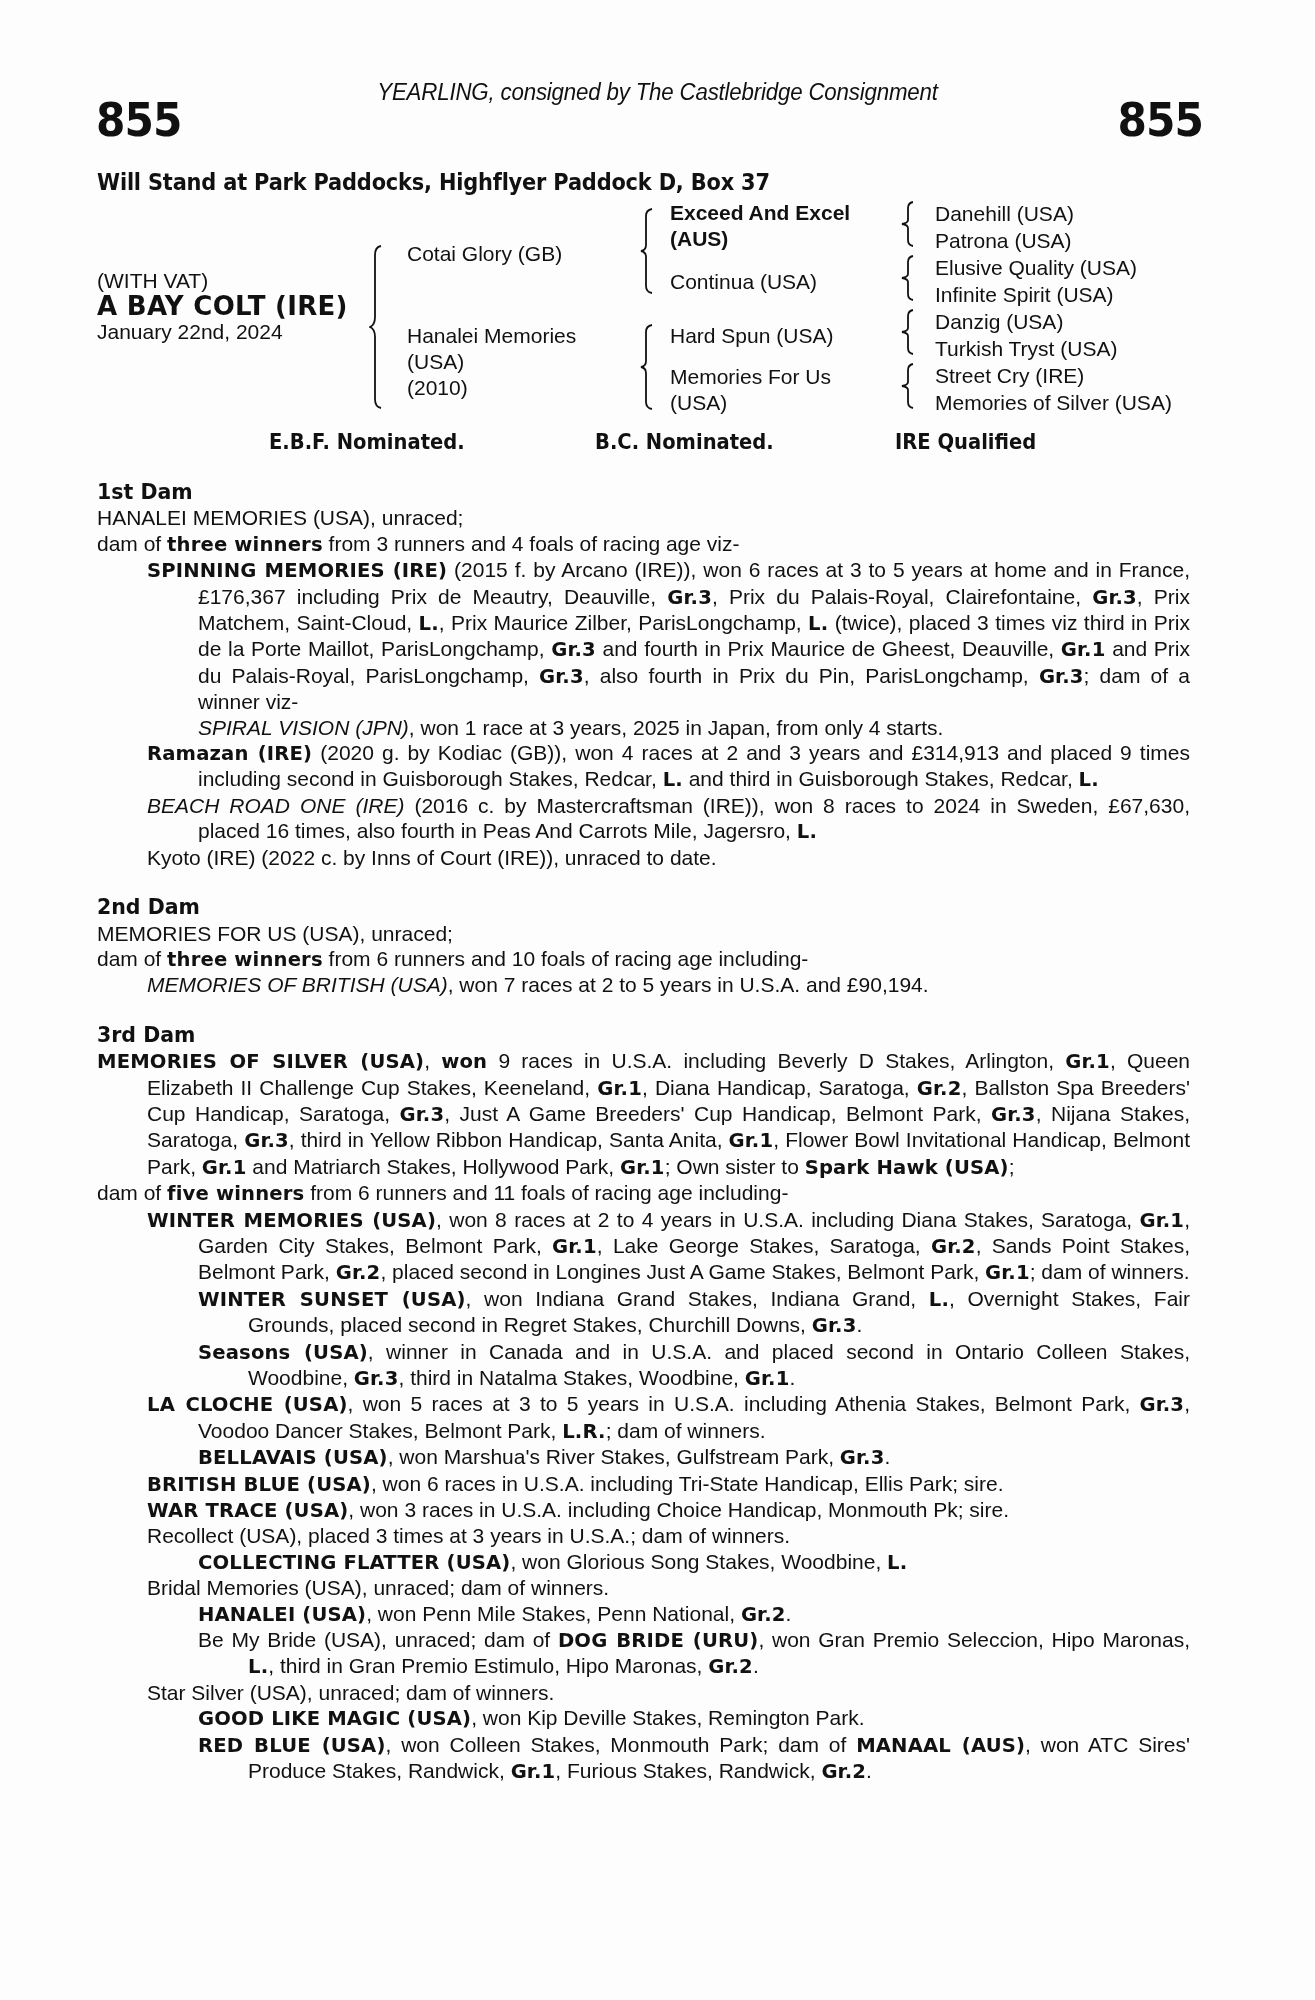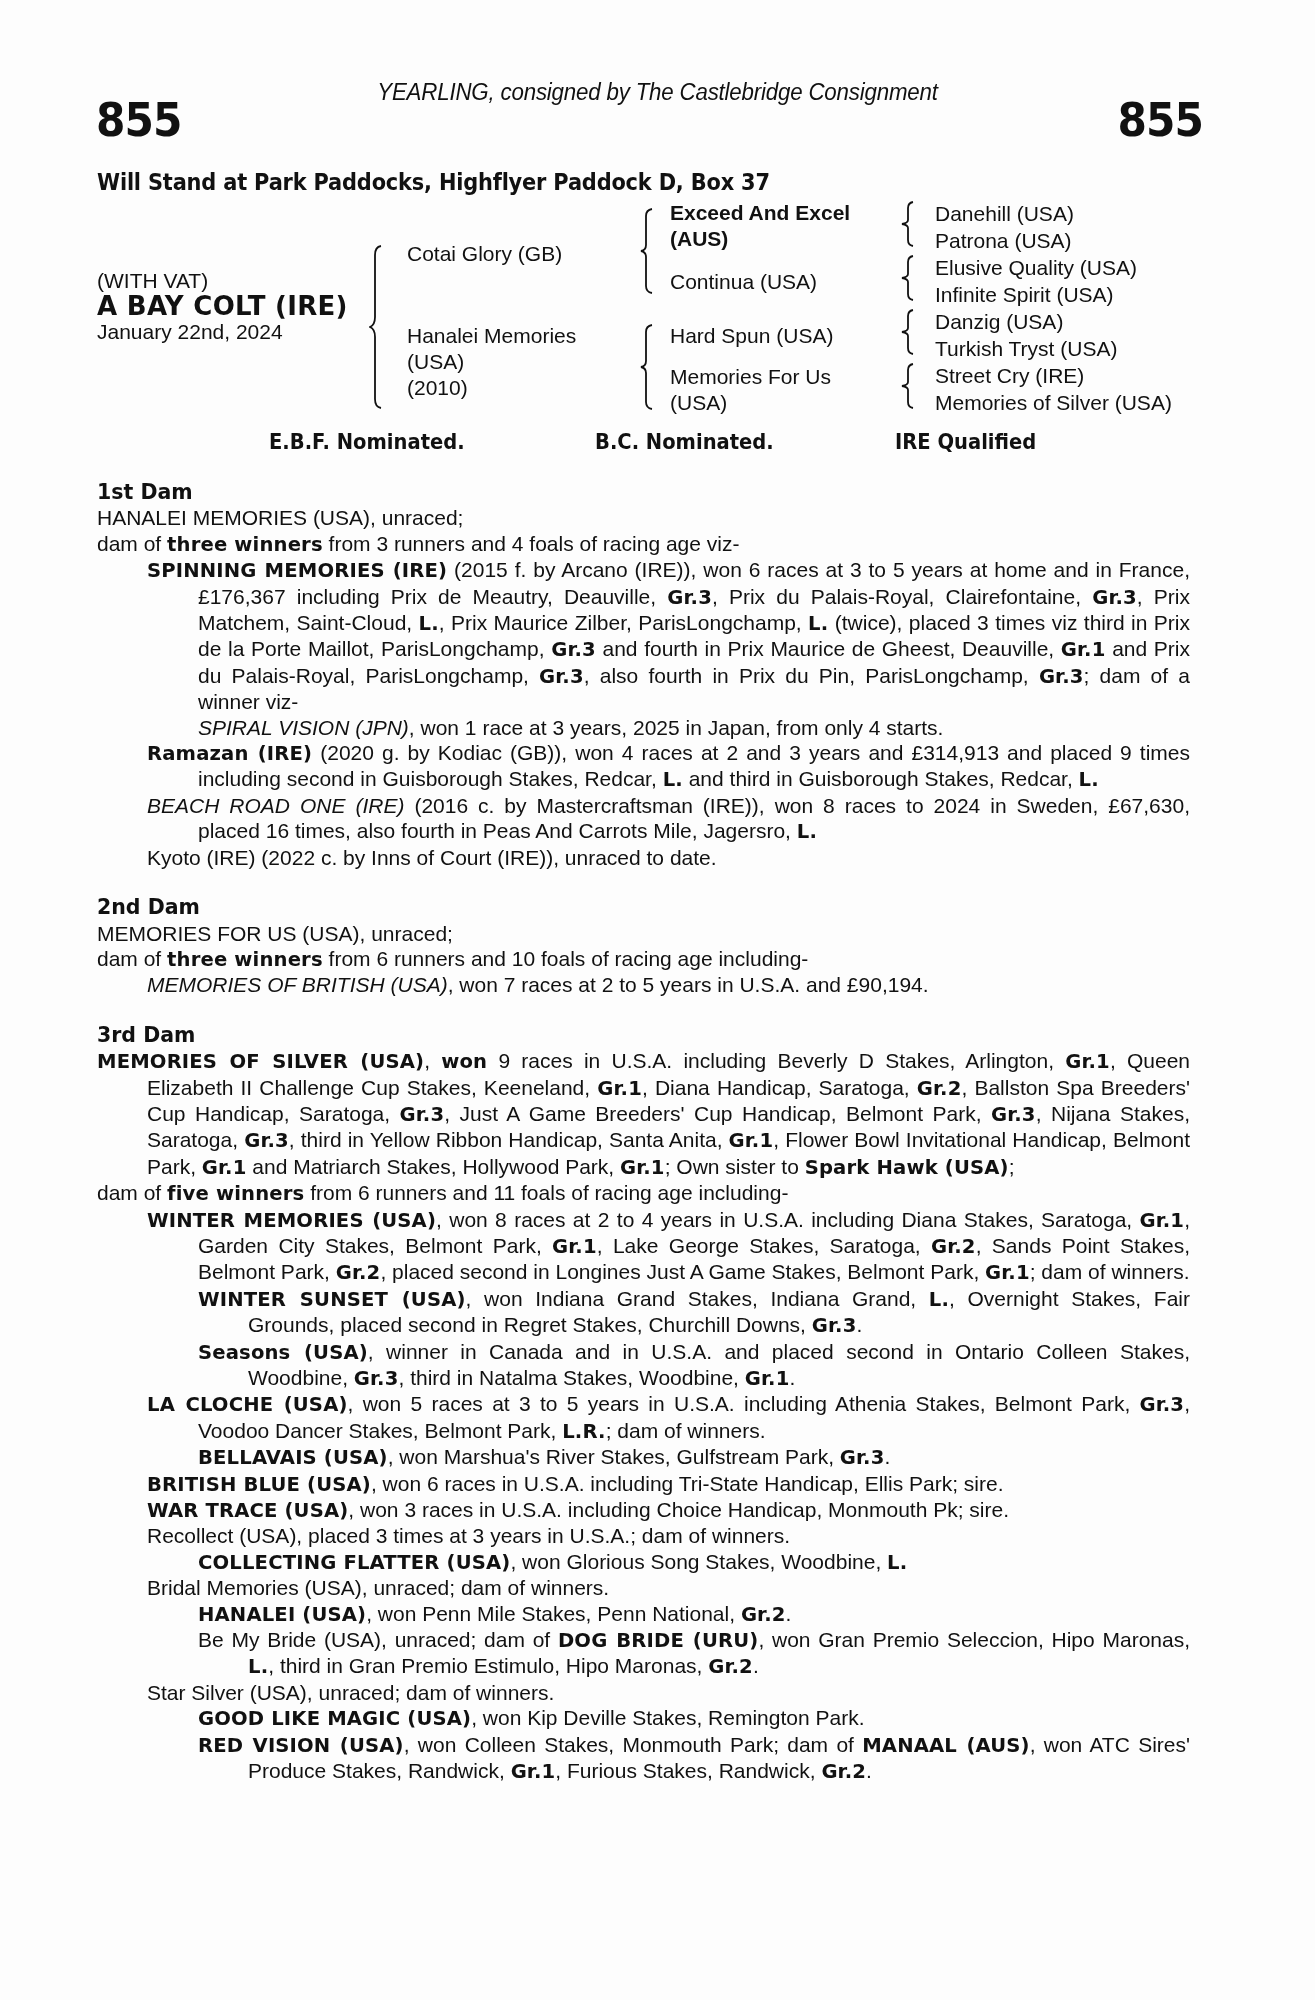--- a/index.html
+++ b/index.html
@@ -161,15 +161,15 @@
       <div class="line l2"><span class="r-bb">BELLAVAIS (USA)</span><span>, won Marshua's River Stakes, Gulfstream Park, </span><span class="r-bb">Gr.3</span><span>.</span></div>
       <div class="line l1"><span class="r-bb">BRITISH BLUE (USA)</span><span>, won 6 races in U.S.A. including Tri-State Handicap, Ellis Park; sire.</span></div>
       <div class="line l1"><span class="r-bb">WAR TRACE (USA)</span><span>, won 3 races in U.S.A. including Choice Handicap, Monmouth Pk; sire.</span></div>
       <div class="line l1"><span>Recollect (USA), placed 3 times at 3 years in U.S.A.; dam of winners.</span></div>
       <div class="line l2"><span class="r-bb">COLLECTING FLATTER (USA)</span><span>, won Glorious Song Stakes, Woodbine, </span><span class="r-bb">L.</span></div>
       <div class="line l1"><span>Bridal Memories (USA), unraced; dam of winners.</span></div>
       <div class="line l2"><span class="r-bb">HANALEI (USA)</span><span>, won Penn Mile Stakes, Penn National, </span><span class="r-bb">Gr.2</span><span>.</span></div>
       <div class="line l2"><span>Be My Bride (USA), unraced; dam of </span><span class="r-bb">DOG BRIDE (URU)</span><span>, won Gran Premio Seleccion, Hipo Maronas, </span><span class="r-bb">L.</span><span>, third in Gran Premio Estimulo, Hipo Maronas, </span><span class="r-bb">Gr.2</span><span>.</span></div>
       <div class="line l1"><span>Star Silver (USA), unraced; dam of winners.</span></div>
       <div class="line l2"><span class="r-bb">GOOD LIKE MAGIC (USA)</span><span>, won Kip Deville Stakes, Remington Park.</span></div>
-      <div class="line l2"><span class="r-bb">RED VISION (USA)</span><span>, won Colleen Stakes, Monmouth Park; dam of </span><span class="r-bb">MANAAL (AUS)</span><span>, won ATC Sires' Produce Stakes, Randwick, </span><span class="r-bb">Gr.1</span><span>, Furious Stakes, Randwick, </span><span class="r-bb">Gr.2</span><span>.</span></div>
+      <div class="line l2"><span class="r-bb">RED BLUE (USA)</span><span>, won Colleen Stakes, Monmouth Park; dam of </span><span class="r-bb">MANAAL (AUS)</span><span>, won ATC Sires' Produce Stakes, Randwick, </span><span class="r-bb">Gr.1</span><span>, Furious Stakes, Randwick, </span><span class="r-bb">Gr.2</span><span>.</span></div>
     </div>
   </div>
 
 </body></html>

